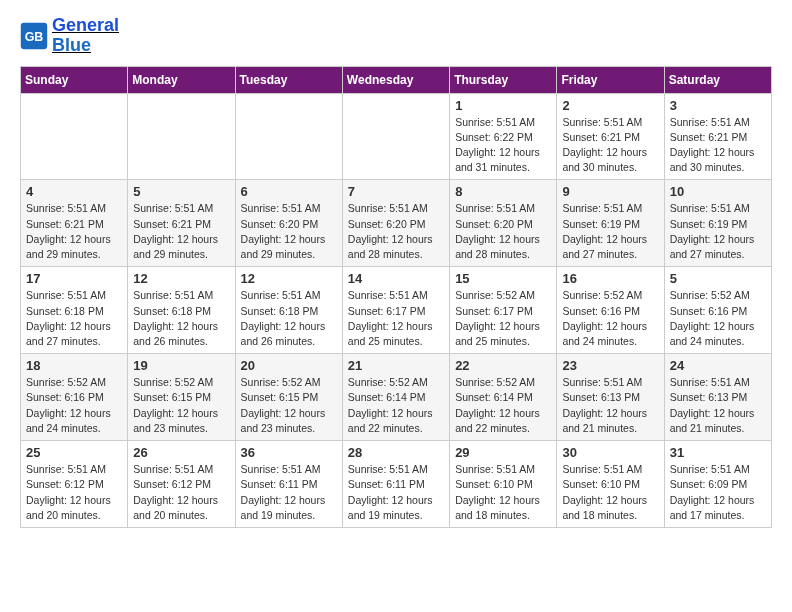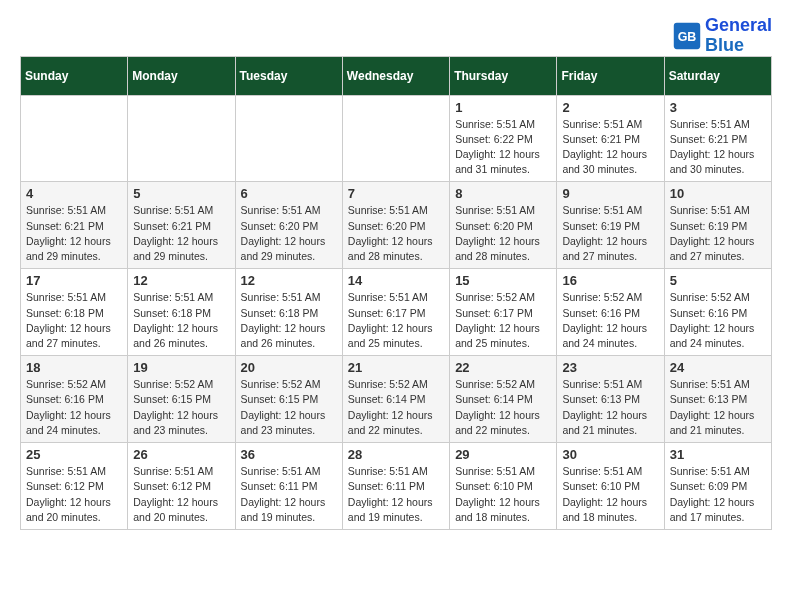--- a/index.html
+++ b/index.html
@@ -6,22 +6,23 @@
     body {
       font-family: Arial, sans-serif;
       background: #fff;
       width: 792px;
       min-height: 612px;
       padding: 16px 20px;
     }
     .header {
       display: flex;
       align-items: flex-start;
-      justify-content: flex-end;
-      margin-bottom: 0;
+      justify-content: flex-start;
+      margin-bottom: 10px;
+      text-decoration: underline;
     }
     .logo {
       display: flex;
       align-items: center;
       gap: 4px;
     }
     .logo-text {
       font-size: 18px;
       font-weight: bold;
       color: #333;
@@ -47,23 +48,23 @@
       font-size: 16px;
       font-weight: normal;
       color: #333;
     }
     .calendar {
       width: 100%;
       border-collapse: collapse;
       font-size: 11px;
     }
     .calendar thead tr th {
-      background-color: #14532d;
+      background-color: #701a75;
       color: #fff;
-      padding: 12px 4px;
+      padding: 6px 4px;
       text-align: left;
       font-size: 12px;
       font-weight: bold;
       border: 1px solid #ccc;
     }
     .calendar tbody tr td {
       border: 1px solid #ccc;
       padding: 4px 5px;
       vertical-align: top;
       width: calc(100% / 7);

